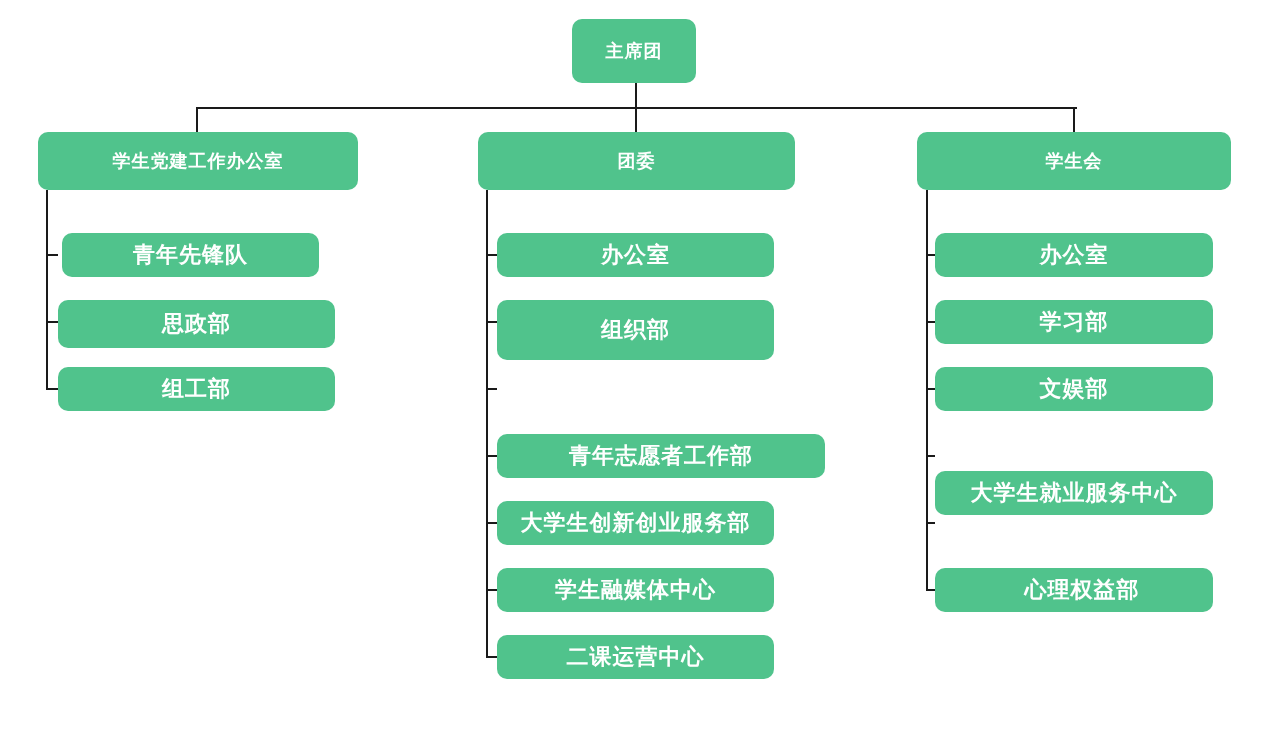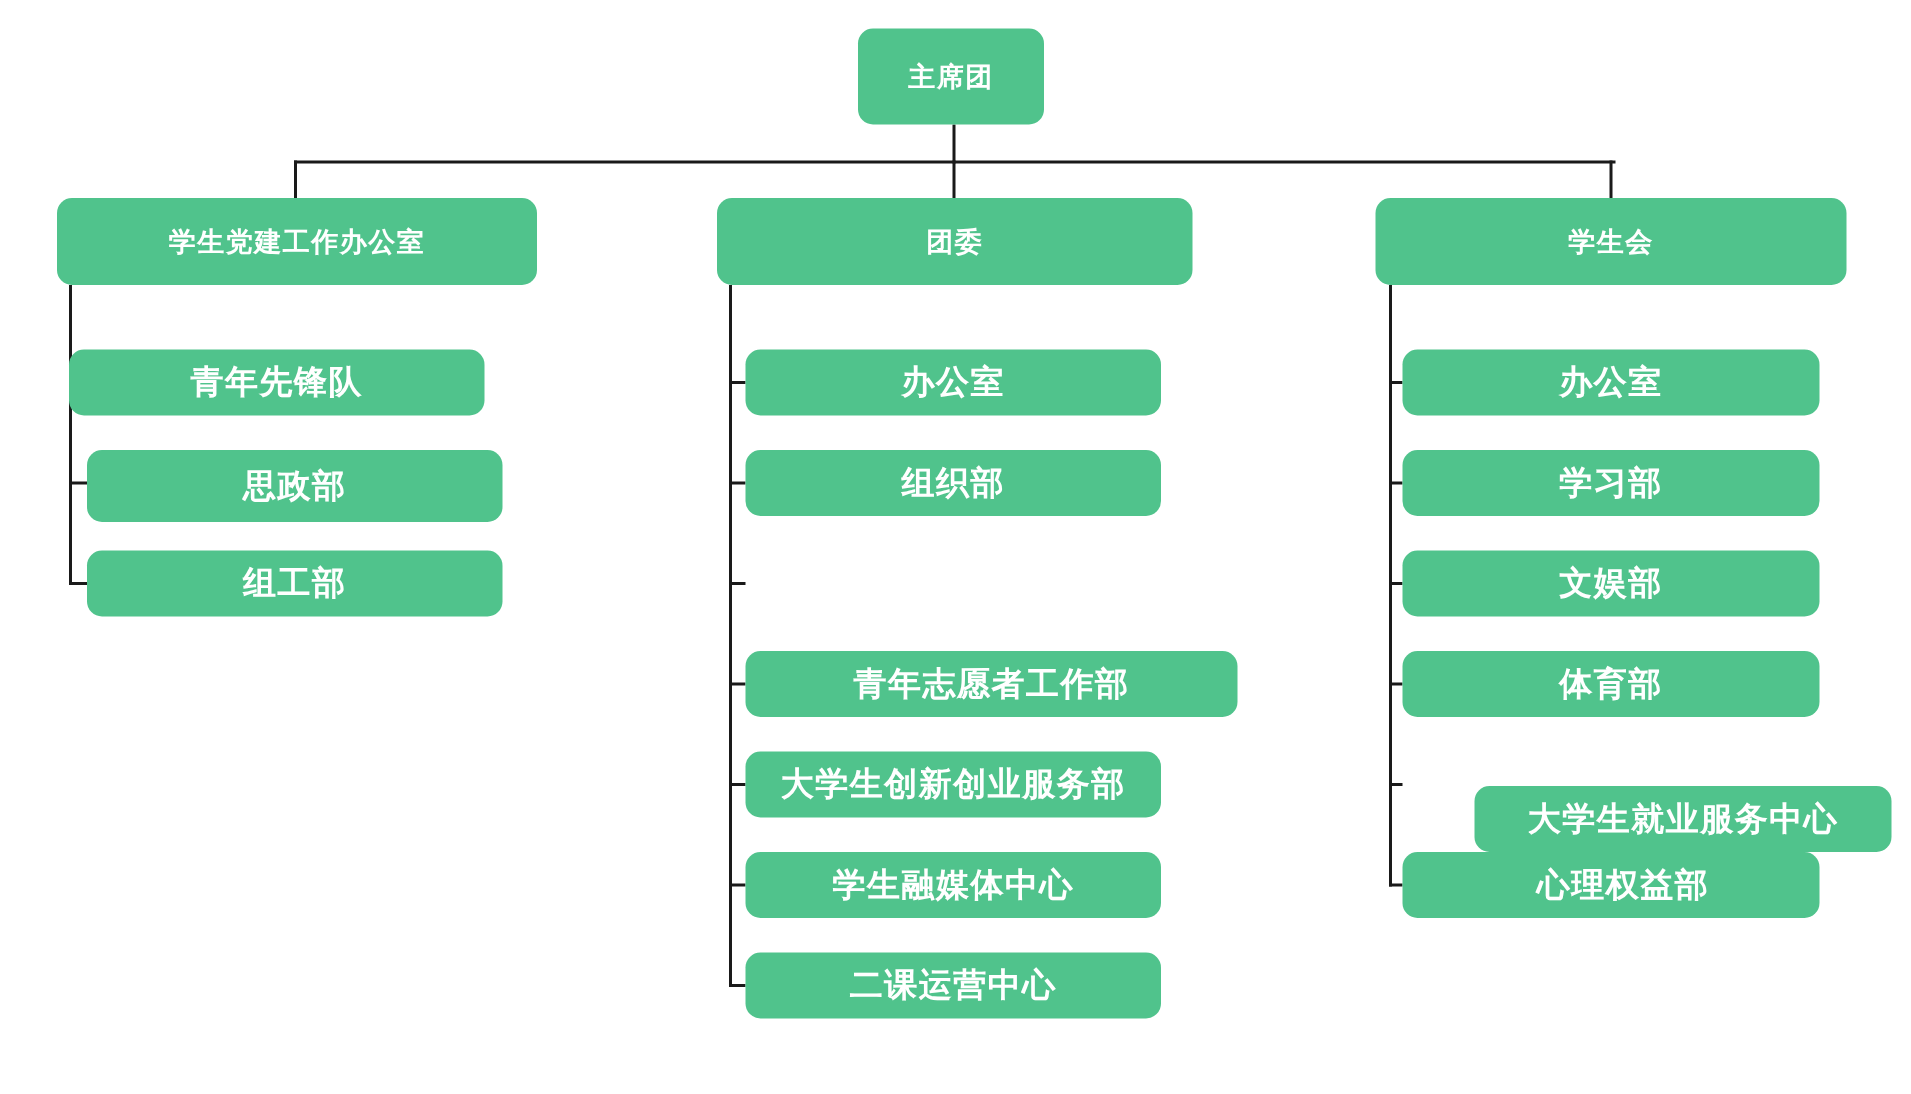--- a/index.html
+++ b/index.html
@@ -67,31 +67,30 @@
   <div class="line" style="left:926px;top:455px;width:9px;height:2px;"></div>
   <div class="line" style="left:926px;top:522px;width:9px;height:2px;"></div>
   <div class="line" style="left:926px;top:589px;width:9px;height:2px;"></div>
 
   <div class="node lvl0" style="left:572px;top:19px;width:124px;height:64px;">主席团</div>
 
   <div class="node lvl1" style="left:38px;top:132px;width:320px;height:58px;">学生党建工作办公室</div>
   <div class="node lvl1" style="left:478px;top:132px;width:317px;height:58px;">团委</div>
   <div class="node lvl1" style="left:917px;top:132px;width:314px;height:58px;">学生会</div>
 
-  <div class="node lvl2" style="left:46px;top:233px;width:277px;height:44px;">青年先锋队</div>
+  <div class="node lvl2" style="left:62px;top:233px;width:257px;height:44px;">青年先锋队</div>
   <div class="node lvl2" style="left:58px;top:300px;width:277px;height:48px;">思政部</div>
   <div class="node lvl2" style="left:58px;top:367px;width:277px;height:44px;">组工部</div>
 
   <div class="node lvl2" style="left:497px;top:233px;width:277px;height:44px;">办公室</div>
-  <div class="node lvl2" style="left:497px;top:300px;width:277px;height:44px;">组织部</div>
+  <div class="node lvl2" style="left:497px;top:300px;width:277px;height:60px;">组织部</div>
   <div class="node lvl2" style="left:497px;top:434px;width:328px;height:44px;">青年志愿者工作部</div>
   <div class="node lvl2" style="left:497px;top:568px;width:277px;height:44px;">学生融媒体中心</div>
   <div class="node lvl2" style="left:497px;top:501px;width:277px;height:44px;">大学生创新创业服务部</div>
   <div class="node lvl2" style="left:497px;top:635px;width:277px;height:44px;">二课运营中心</div>
 
   <div class="node lvl2" style="left:935px;top:233px;width:278px;height:44px;">办公室</div>
   <div class="node lvl2" style="left:935px;top:300px;width:278px;height:44px;">学习部</div>
   <div class="node lvl2" style="left:935px;top:367px;width:278px;height:44px;">文娱部</div>
-  <div class="node lvl2" style="left:935px;top:434px;width:278px;height:44px;">体育部</div>
-  <div class="node lvl2" style="left:935px;top:524px;width:278px;height:44px;margin-left:48px;">大学生就业服务中心</div>
+  <div class="node lvl2" style="left:935px;top:471px;width:278px;height:44px;">大学生就业服务中心</div>
   <div class="node lvl2" style="left:935px;top:568px;width:278px;height:44px;padding-left:16px;">心理权益部</div>
 
 </div>
 
 </body></html>

